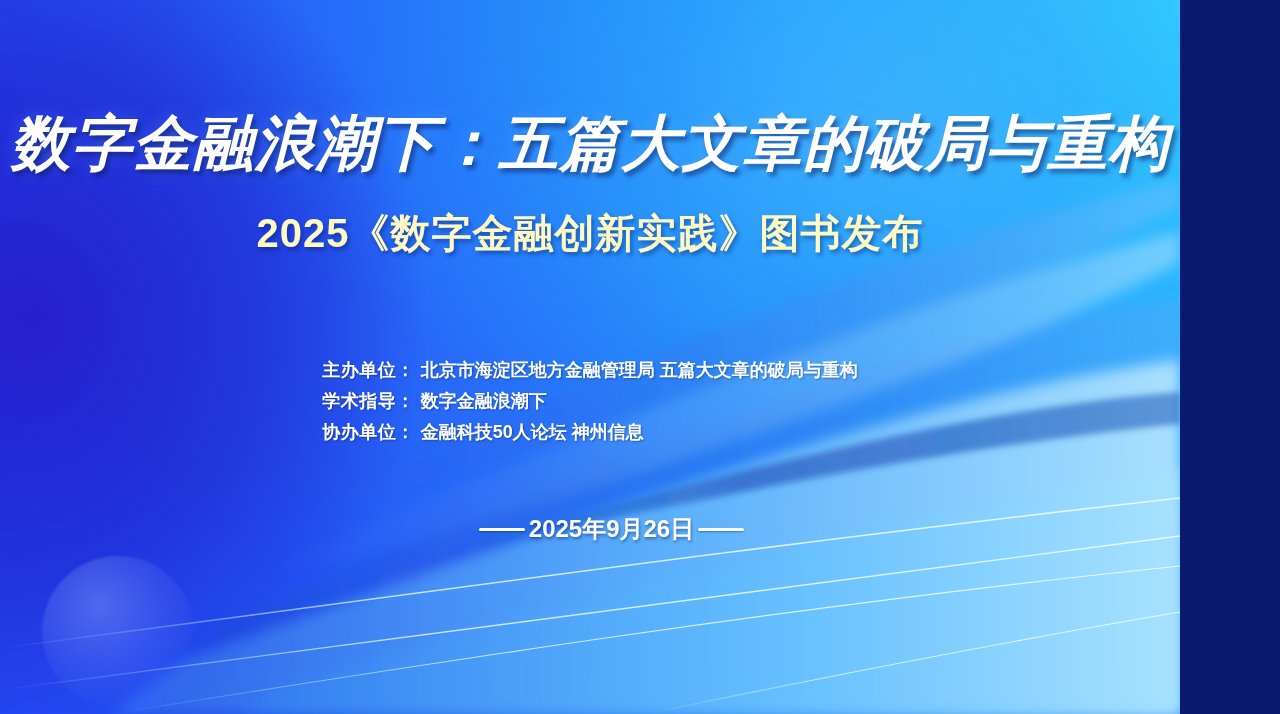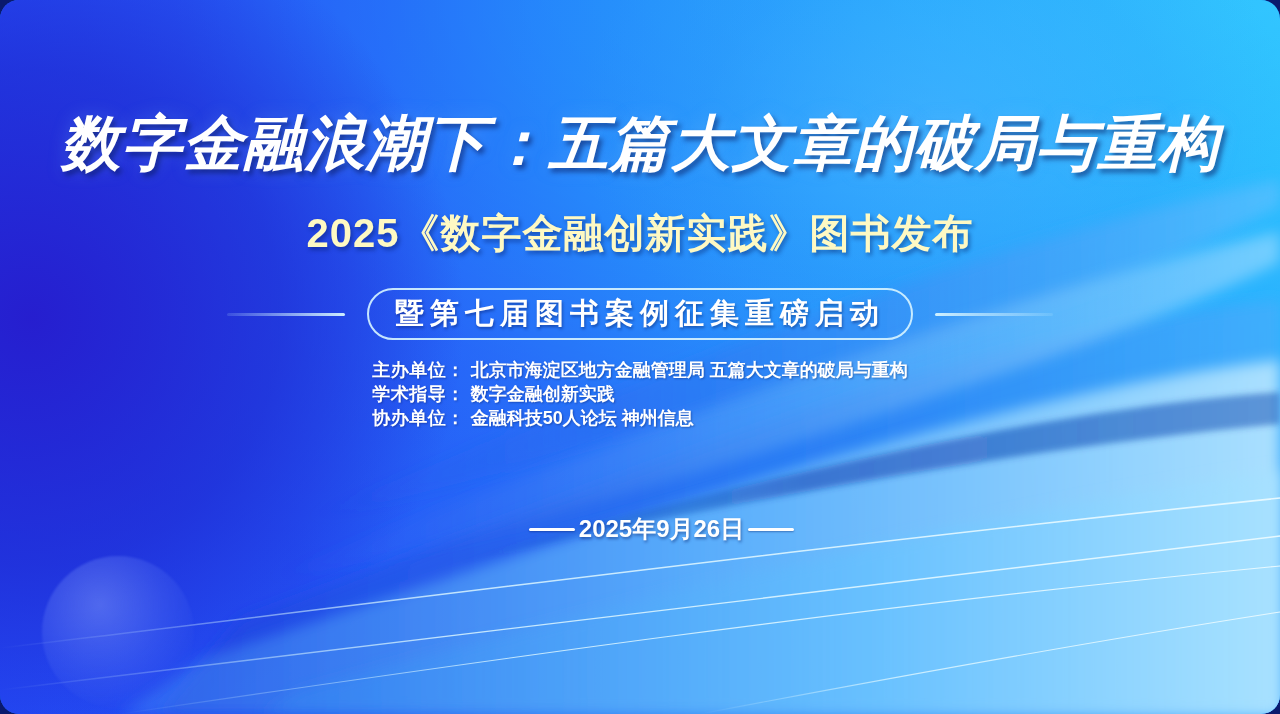--- a/index.html
+++ b/index.html
@@ -2,26 +2,25 @@
 <html><head>
 <meta charset="utf-8">
 <style>
   html, body {
     margin: 0;
     padding: 0;
     background: #0a1a6e;
   }
   #poster {
     position: relative;
-    width: 1280px;
+    width: 1180px;
     height: 714px;
     overflow: hidden;
     font-family: "Liberation Sans", "DejaVu Sans", sans-serif;
     background: #1166e0;
-    border-radius: 19px;
   }
 
   
   .bg-base {
     position: absolute;
     inset: 0;
     background:
       radial-gradient(120% 100% at 100% 0%, #1b88f6 0%, #1479ef 22%, #1258e2 48%, #1430cf 72%, #1122c6 100%),
       linear-gradient(100deg, #1428cc 0%, #1438d4 28%, #1668e8 62%, #1b8cf7 100%);
     background-blend-mode: screen, normal;
@@ -136,20 +135,21 @@
     top: 358px;
     left: 0;
     right: 0;
     display: flex;
     flex-direction: column;
     align-items: center;
   }
   .org-inner {
     display: flex;
     flex-direction: column;
+    gap: 7px;
   }
   .org-line {
     display: flex;
     align-items: baseline;
     font-size: 18px;
     font-weight: 700;
     color: #ffffff;
     white-space: nowrap;
     text-shadow: 1px 1px 2px rgba(5,25,95,0.40);
   }
@@ -262,38 +262,33 @@
   </div>
 
   <div class="orb"></div>
 
   <div class="content">
 
     <div class="main-title">数字金融浪潮下：五篇大文章的破局与重构</div>
 
     <div class="sub-title">2025《数字金融创新实践》图书发布</div>
 
-    <div class="banner-row">
-      <span class="banner-rule left"></span>
-      <div class="banner-pill">暨第七届图书案例征集重磅启动</div>
-      <span class="banner-rule right"></span>
-    </div>
 
     <div class="org-block">
       <div class="org-inner">
 
         <div class="org-line">
           <span class="org-label">主办单位：</span>
           <span class="org-value">北京市海淀区地方金融管理局  五篇大文章的破局与重构</span>
         </div>
 
 
         <div class="org-line">
           <span class="org-label">学术指导：</span>
-          <span class="org-value">数字金融创新实践</span>
+          <span class="org-value">数字金融浪潮下</span>
         </div>
 
         <div class="org-line">
           <span class="org-label">协办单位：</span>
           <span class="org-value">金融科技50人论坛  神州信息</span>
         </div>
 
       </div>
     </div>
 

